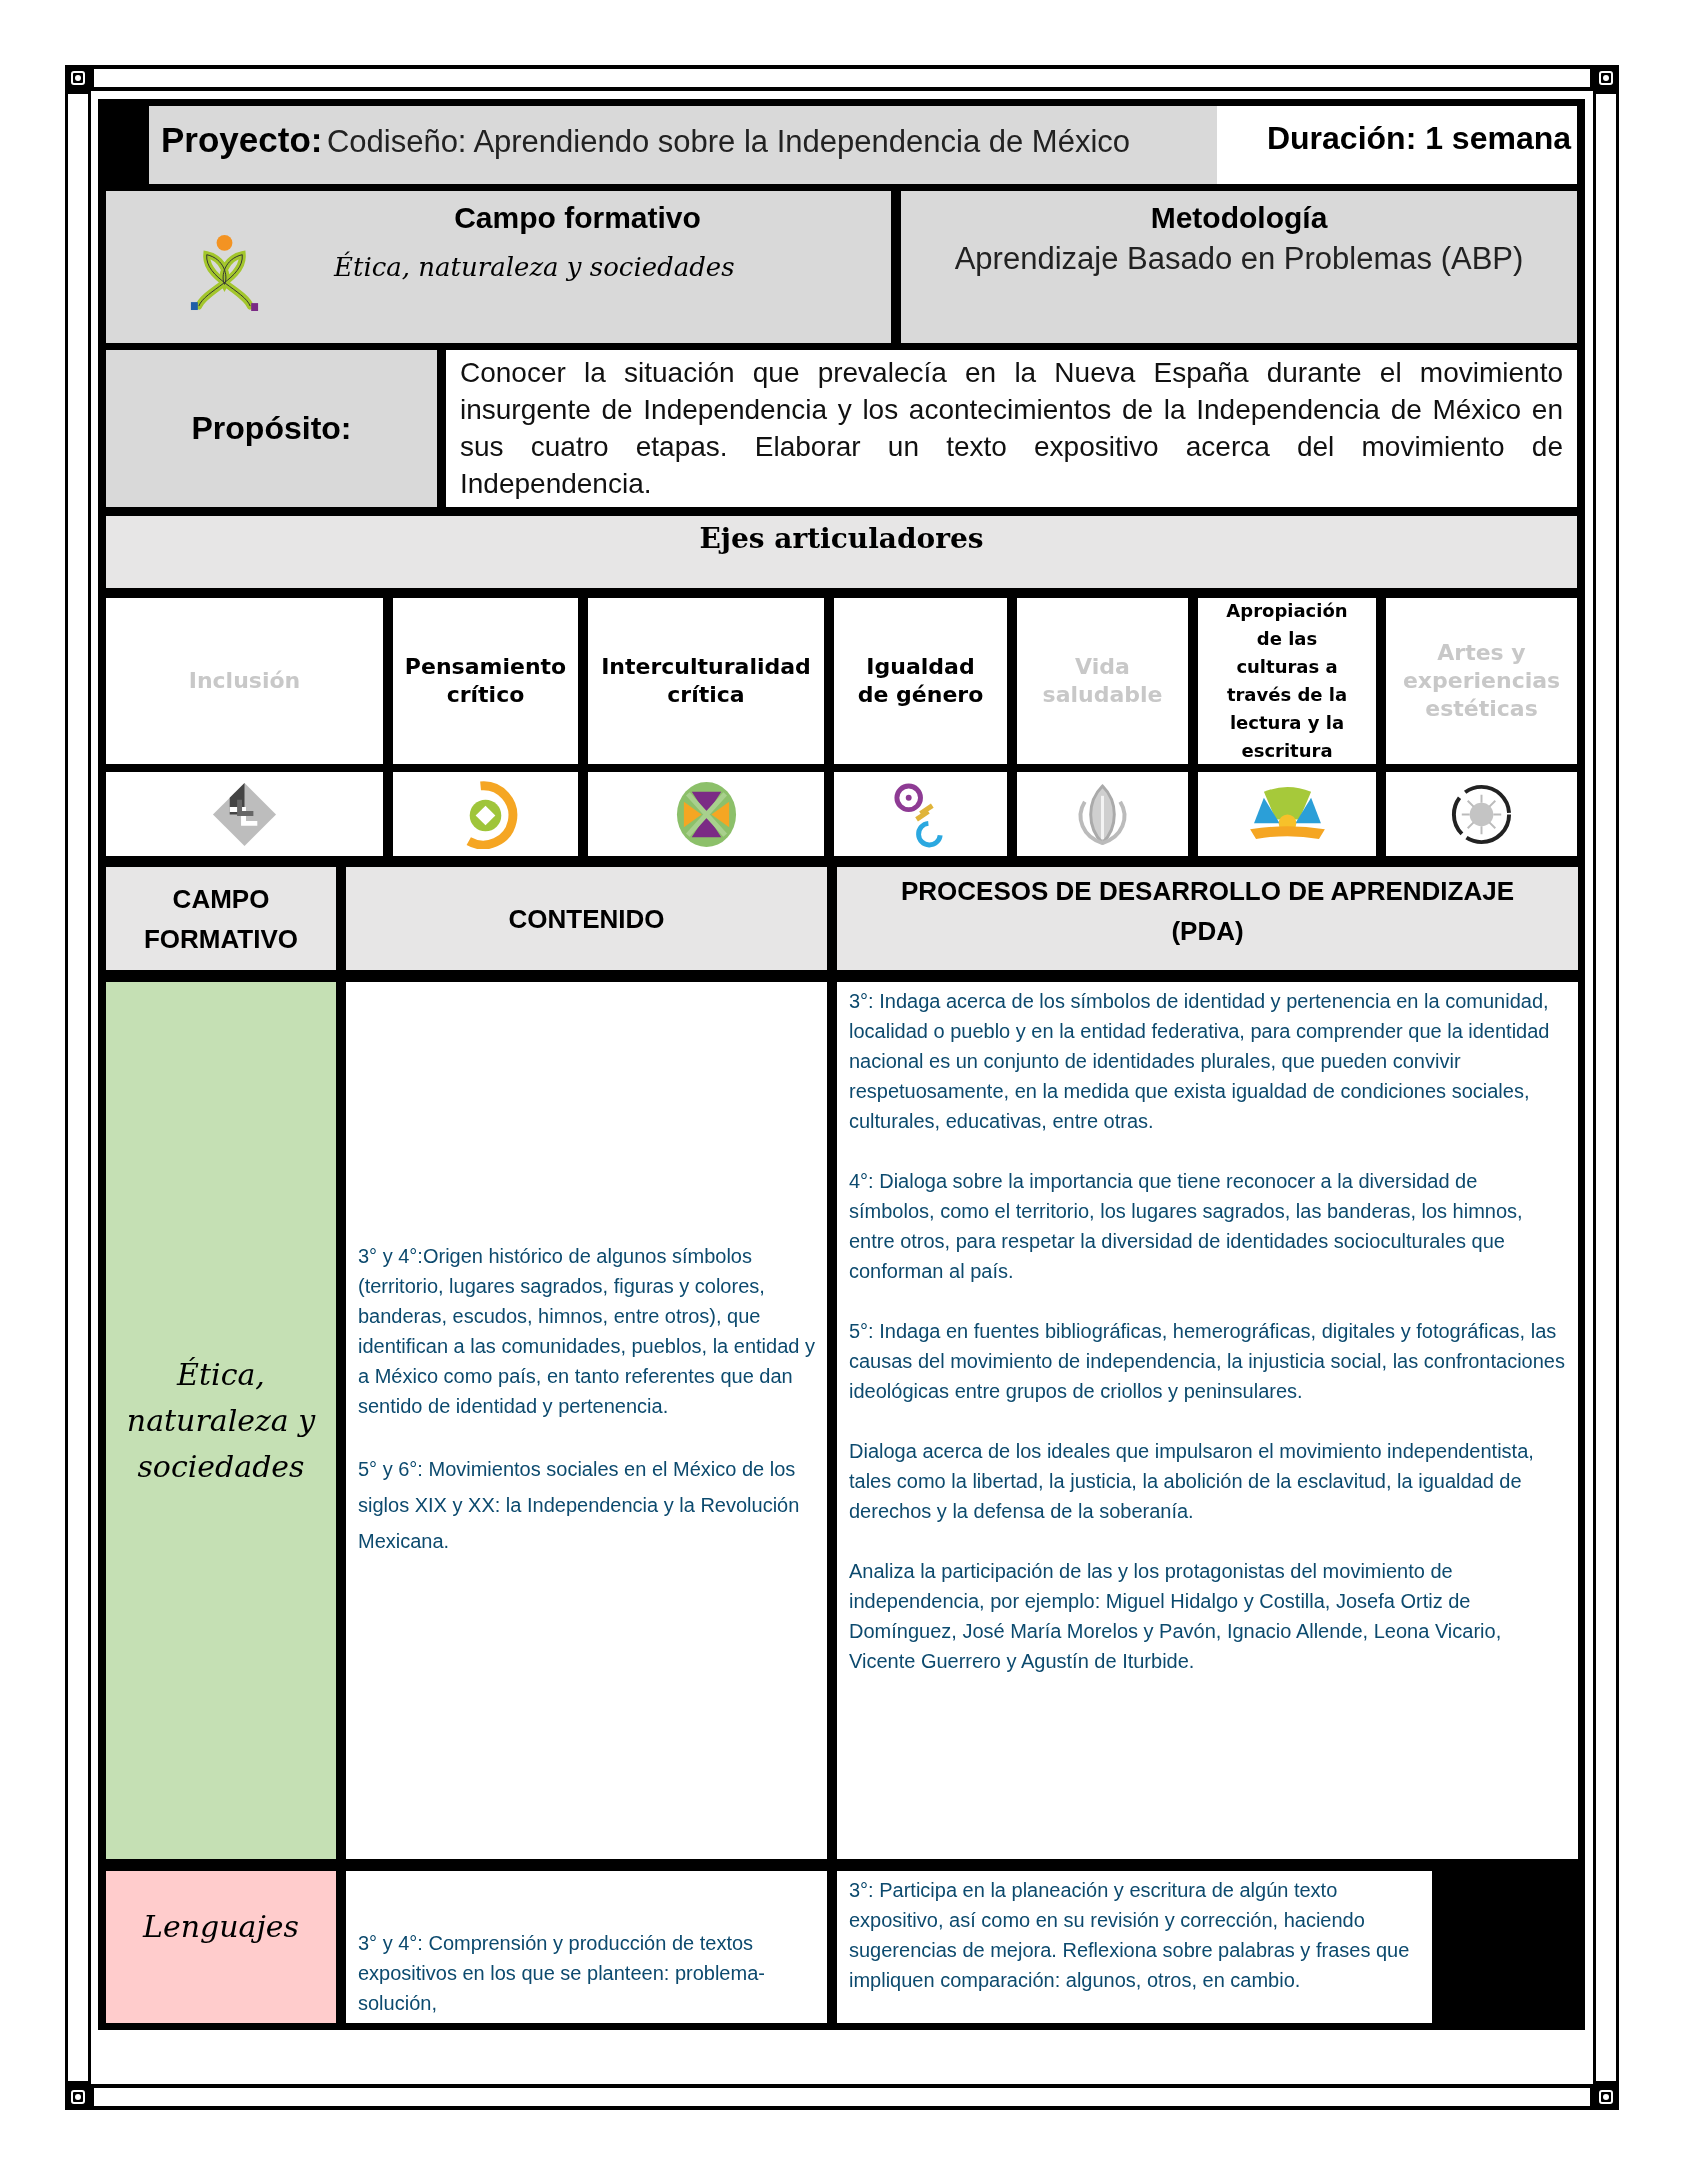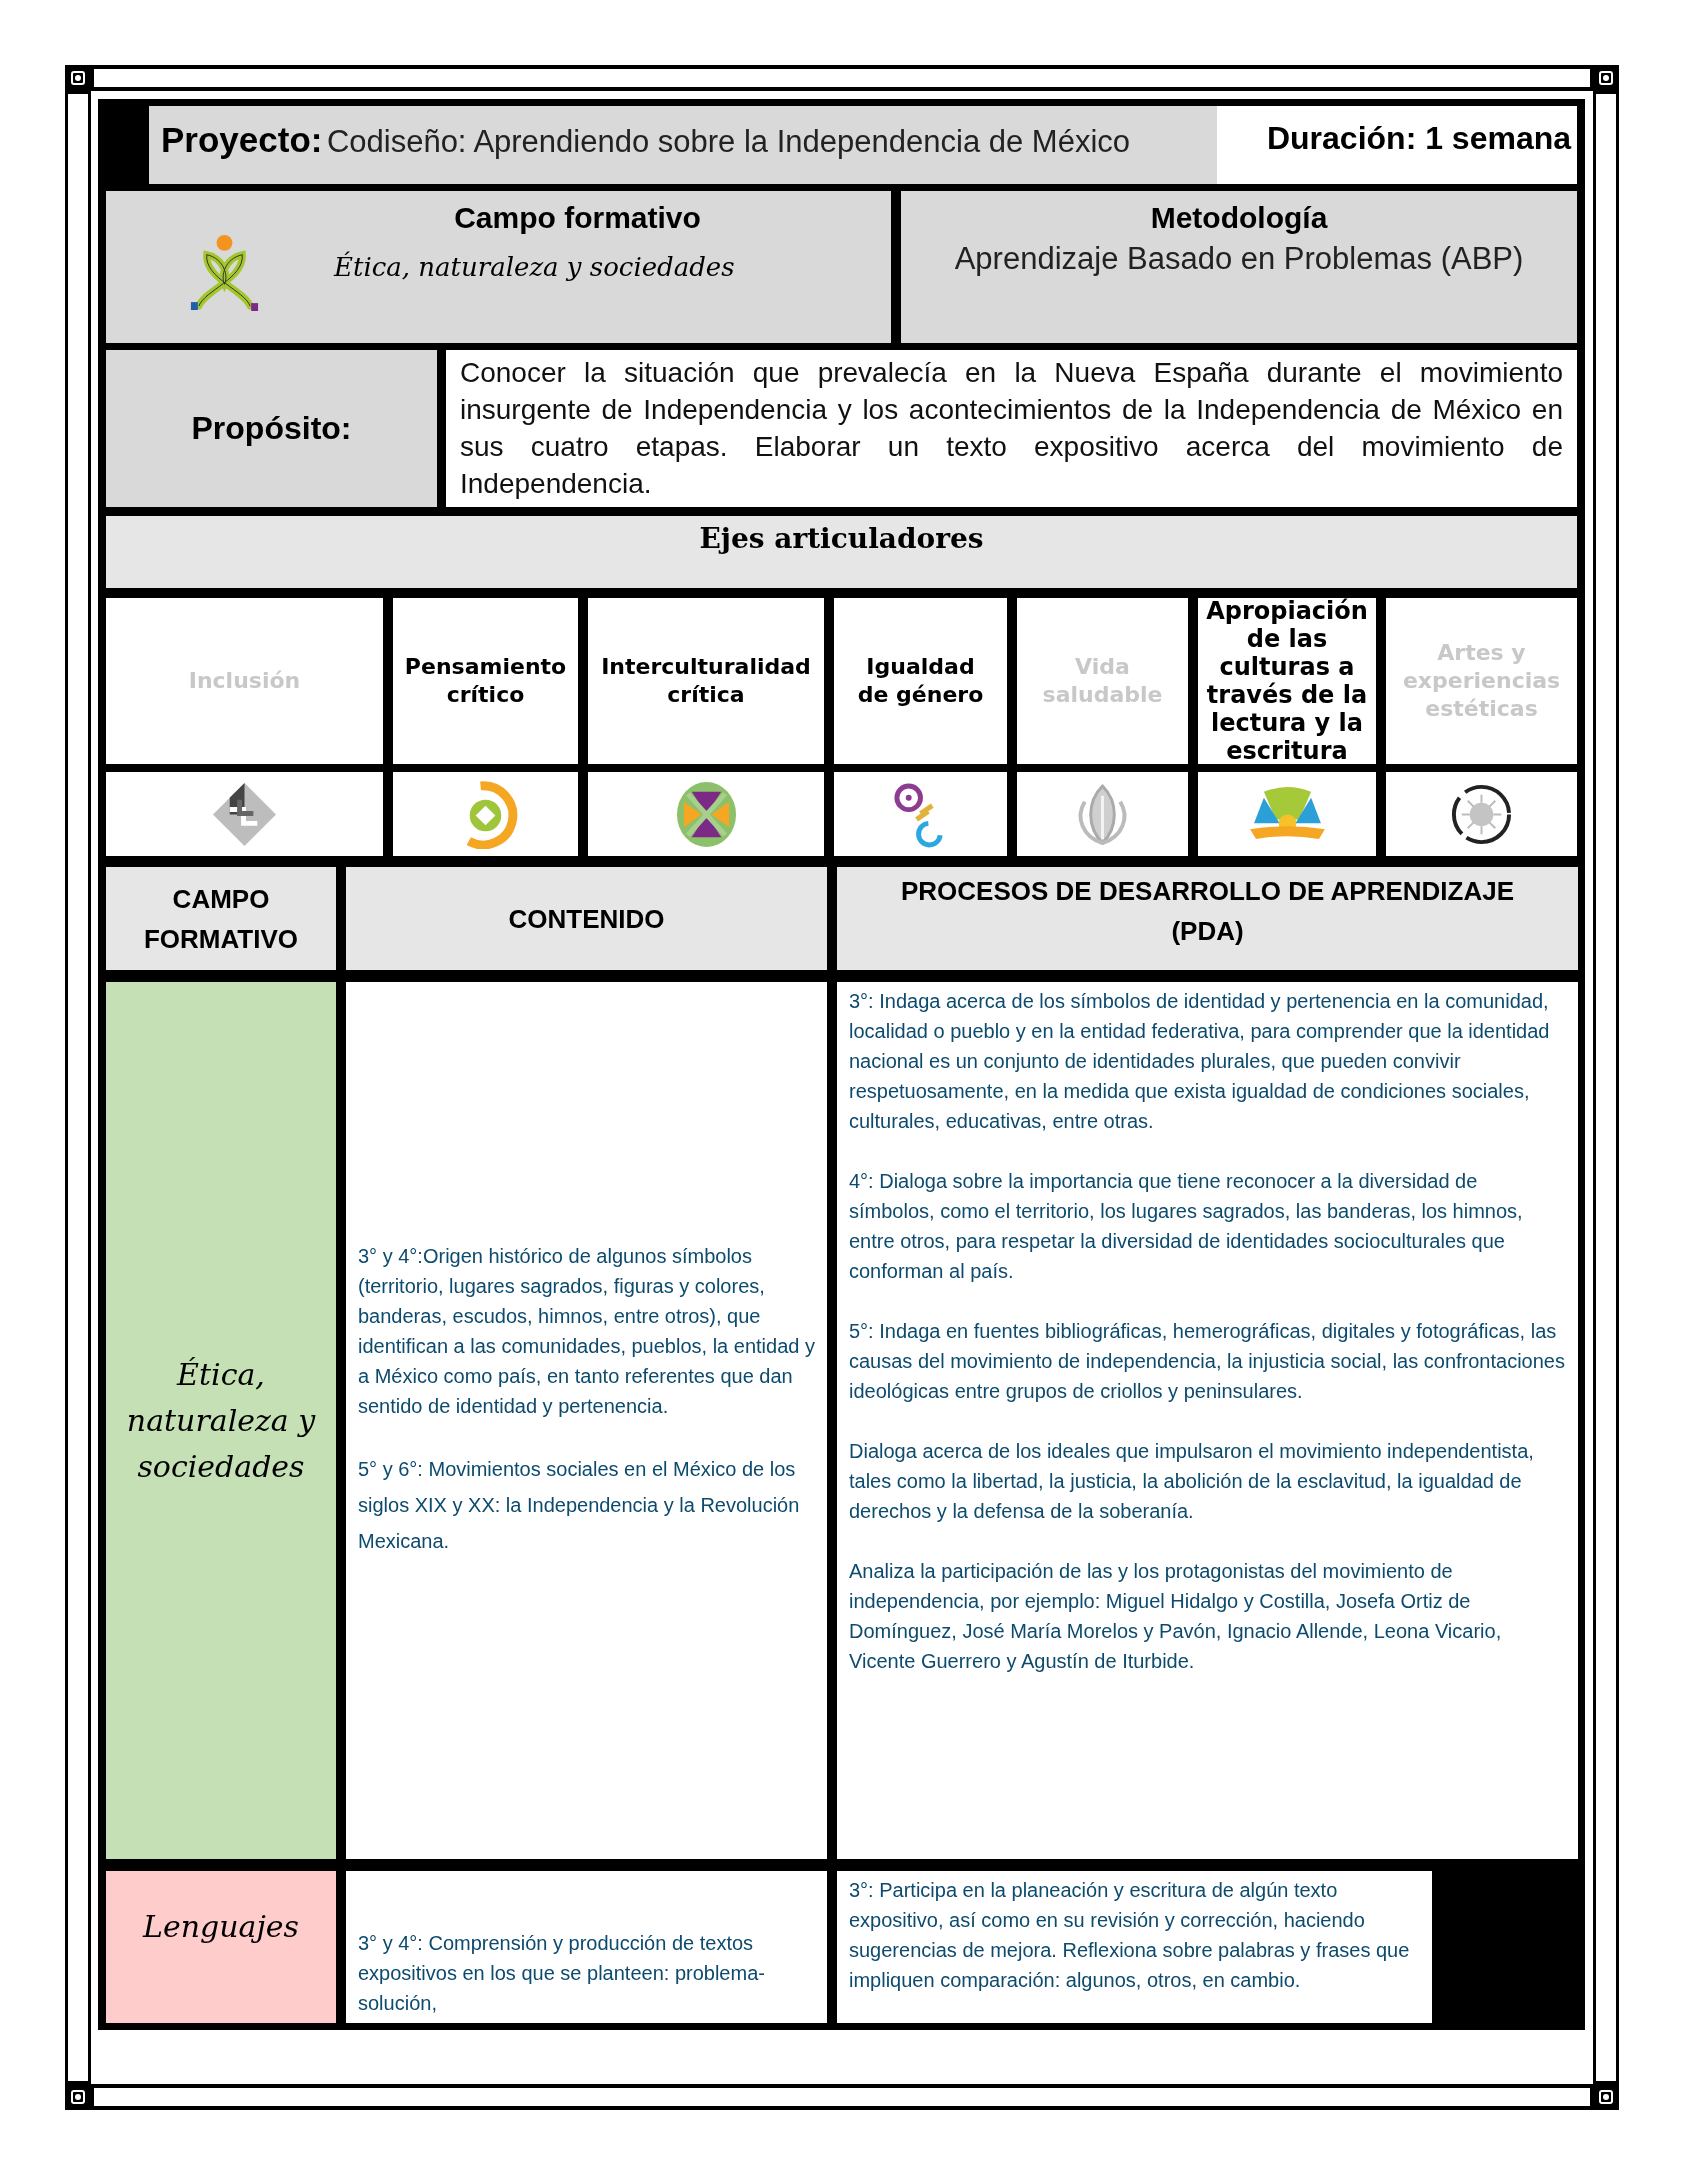--- a/index.html
+++ b/index.html
@@ -47,21 +47,21 @@
   .proj-label{font-size:35px;font-weight:bold;}
   .proj-value{font-size:31px;font-weight:normal;color:#222;}
   .dur{font-size:32px;font-weight:bold;margin-left:44px;}
   .h-sub{font-size:30px;font-weight:bold;}
   .metodo{font-size:31px;color:#222;}
   .proposito-label{font-size:32px;font-weight:bold;}
   .proposito-text{font-size:28px;line-height:37px;text-align:justify;text-align-last:left;color:#111;}
   .ejes-title{font-family:"DejaVu Serif","Liberation Serif",serif;font-weight:bold;font-size:28px;}
   .eje-label{font-size:22px;font-weight:bold;line-height:28px;display:flex;align-items:center;justify-content:center;text-align:center;}
   .eje-label.inactive{color:#c8c8c8;}
-  .eje-label.small{font-size:24px;line-height:28px;}
+  .eje-label.small{font-size:18px;line-height:28px;}
   .eje-icon{display:flex;align-items:center;justify-content:center;}
   .th{font-size:26px;font-weight:bold;line-height:40px;display:flex;align-items:center;justify-content:center;text-align:center;}
   .campo-text{font-size:30px;line-height:46px;display:flex;align-items:center;justify-content:center;text-align:center;}
   .body-text{font-size:20px;line-height:30px;color:#0c4a6e;}
   .body-text p{margin:0 0 30px 0;}
   .body-text p:last-child{margin-bottom:0;}
 </style>
 </head>
 <body>
 

